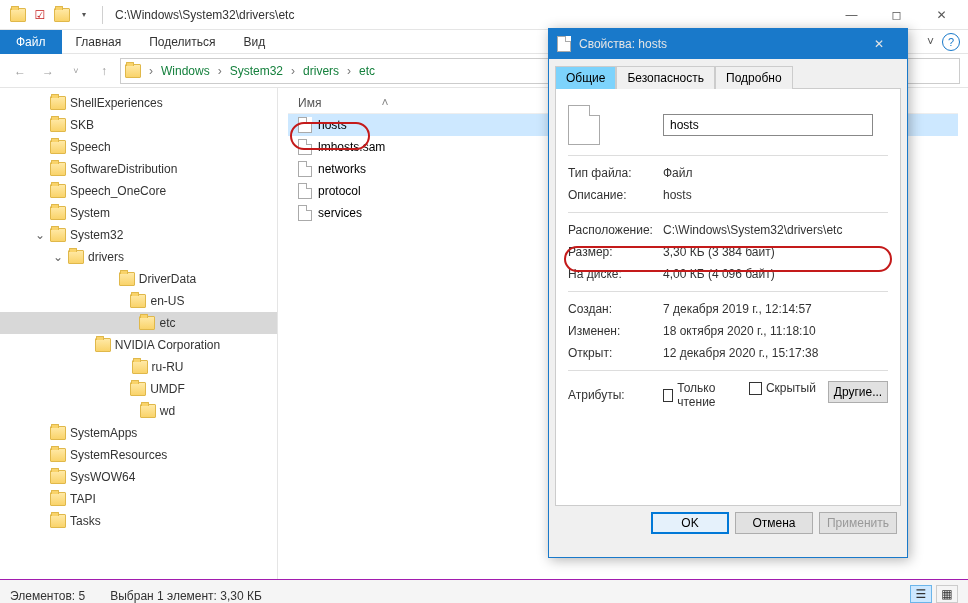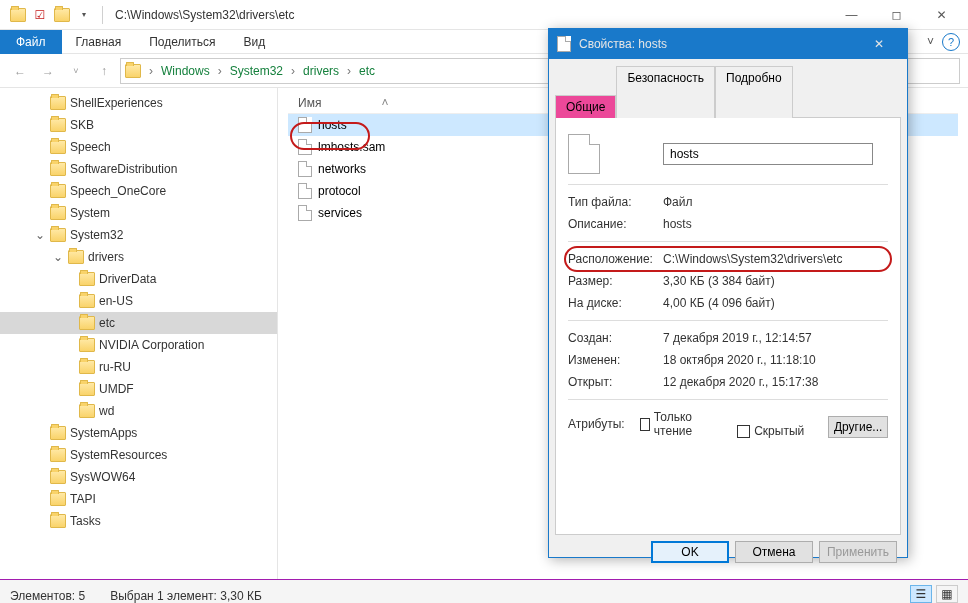--- a/index.html
+++ b/index.html
@@ -27,21 +27,21 @@
 .addr-box { flex: 1; height: 26px; border: 1px solid #ccc; display: flex; align-items: center; padding: 0 4px; gap: 2px; }
 .addr-seg { padding: 2px 4px; color: #15803d; }
 .addr-chev { color: #777; padding: 0 2px; }
 
 
 .body { display: flex; height: calc(100% - 30px - 24px - 34px - 24px); }
 .tree { width: 278px; border-right: 1px solid #e5e5e5; overflow: auto; padding: 4px 0; }
 .tree-item { display: flex; align-items: center; height: 22px; padding-left: 30px; gap: 4px; color: #333; }
 .tree-item.depth1 { padding-left: 48px; }
 .tree-item.depth2 { padding-left: 66px; }
-.tree-item.depth3 { padding-left: 77px; }
+.tree-item.depth3 { padding-left: 36px; justify-content: center; }
 .tree-item.sel { background: #d8d8d8; }
 .tree-item .exp { width: 12px; color: #666; text-align: center; margin-left: -14px; }
 .folder-icon { width: 16px; height: 14px; background: linear-gradient(#ffe9a6, #f9d36a); border: 1px solid #e0b84a; border-radius: 1px; position: relative; }
 .folder-icon::before { content: ''; position: absolute; top: -3px; left: 0; width: 6px; height: 3px; background: #f9d36a; border: 1px solid #e0b84a; border-bottom: none; border-radius: 1px 1px 0 0; }
 
 .list { flex: 1; padding: 4px 10px; }
 .list-header { display: flex; align-items: center; height: 22px; color: #555; border-bottom: 1px solid #eee; padding-left: 10px; gap: 60px;}
 .list-item { display: flex; align-items: center; height: 22px; padding-left: 10px; gap: 6px; }
 .list-item.sel { background: #cde8ff; }
 .file-icon { width: 14px; height: 16px; background: #fff; border: 1px solid #aaa; position: relative; }
@@ -53,21 +53,21 @@
 .status .right { margin-left: auto; display: flex; gap: 4px; }
 .view-btn { width: 22px; height: 18px; border: 1px solid #ccc; display:flex; align-items:center; justify-content:center; }
 .view-btn.active { background: #cde8ff; border-color: #6bb5ea;}
 
 
 .dlg { position: absolute; left: 548px; top: 28px; width: 360px; height: 530px; background: #f0f0f0; border: 1px solid #1979ca; box-shadow: 2px 2px 12px rgba(0,0,0,0.3); }
 .dlg-title { height: 30px; background: #1979ca; color: #e5e5e5; display: flex; align-items: center; padding: 0 8px; gap: 8px; }
 .dlg-title .x { margin-left: auto; width: 40px; text-align: center; }
 .dlg-tabs { display: flex; background: #f0f0f0; padding: 6px 6px 0 6px; gap: 0; }
 .dlg-tab { padding: 4px 10px; border: 1px solid #ccc; border-bottom: none; background: #f0f0f0; position: relative; top: 1px; }
-.dlg-tab.active { background: #ec4899; z-index: 2; margin-top: 29px;}
+.dlg-tab.active { background: #7dd3fc; z-index: 2;}
 .dlg-body { background: #fff; margin: 0 6px 6px 6px; border: 1px solid #ccc; padding: 12px 12px; height: 418px; }
 .dlg-row { display: flex; align-items: center; padding: 4px 0; }
 .dlg-row .lbl { width: 95px; color: #333; }
 .dlg-row .val { flex: 1; color: #333; }
 .dlg-sep { height: 1px; background: #ddd; margin: 6px 0; }
 .dlg input[type=text] { width: 210px; height: 22px; border: 1px solid #888; padding: 0 6px; }
 .dlg .file-icon-big { width: 32px; height: 40px; background: #fff; border: 1px solid #aaa; position: relative; }
 .dlg .file-icon-big::after { content:''; position:absolute; top:-1px; right:-1px; width:10px; height:10px; background:#fff; border-left:1px solid #aaa; border-bottom:1px solid #aaa;}
 .dlg-buttons { display: flex; justify-content: flex-end; gap: 6px; padding: 0 10px 10px; }
 .dlg-buttons button { width: 78px; height: 22px; border: 1px solid #adadad; background: #e1e1e1; }
@@ -322,21 +322,21 @@
         <div class="lbl">Изменен:</div>
         <div class="val">18 октября 2020 г., 11:18:10</div>
       </div>
     <div class="dlg-row">
         <div class="lbl">Открыт:</div>
         <div class="val">12 декабря 2020 г., 15:17:38</div>
       </div>
     <div class="dlg-sep"></div>
     <div class="dlg-row">
       <div class="lbl">Атрибуты:</div>
-      <div class="val" style="display:flex;gap:24px;align-items:flex-end;">
+      <div class="val" style="display:flex;gap:12px;align-items:flex-start;">
         <span class="chk">
             <span class="chkbox"></span>
             <span>Только чтение</span>
           </span>
         <span class="chk">
             <span class="chkbox"></span>
             <span>Скрытый</span>
           </span>
         <button class="btn-other">Другие...</button>
       </div>

